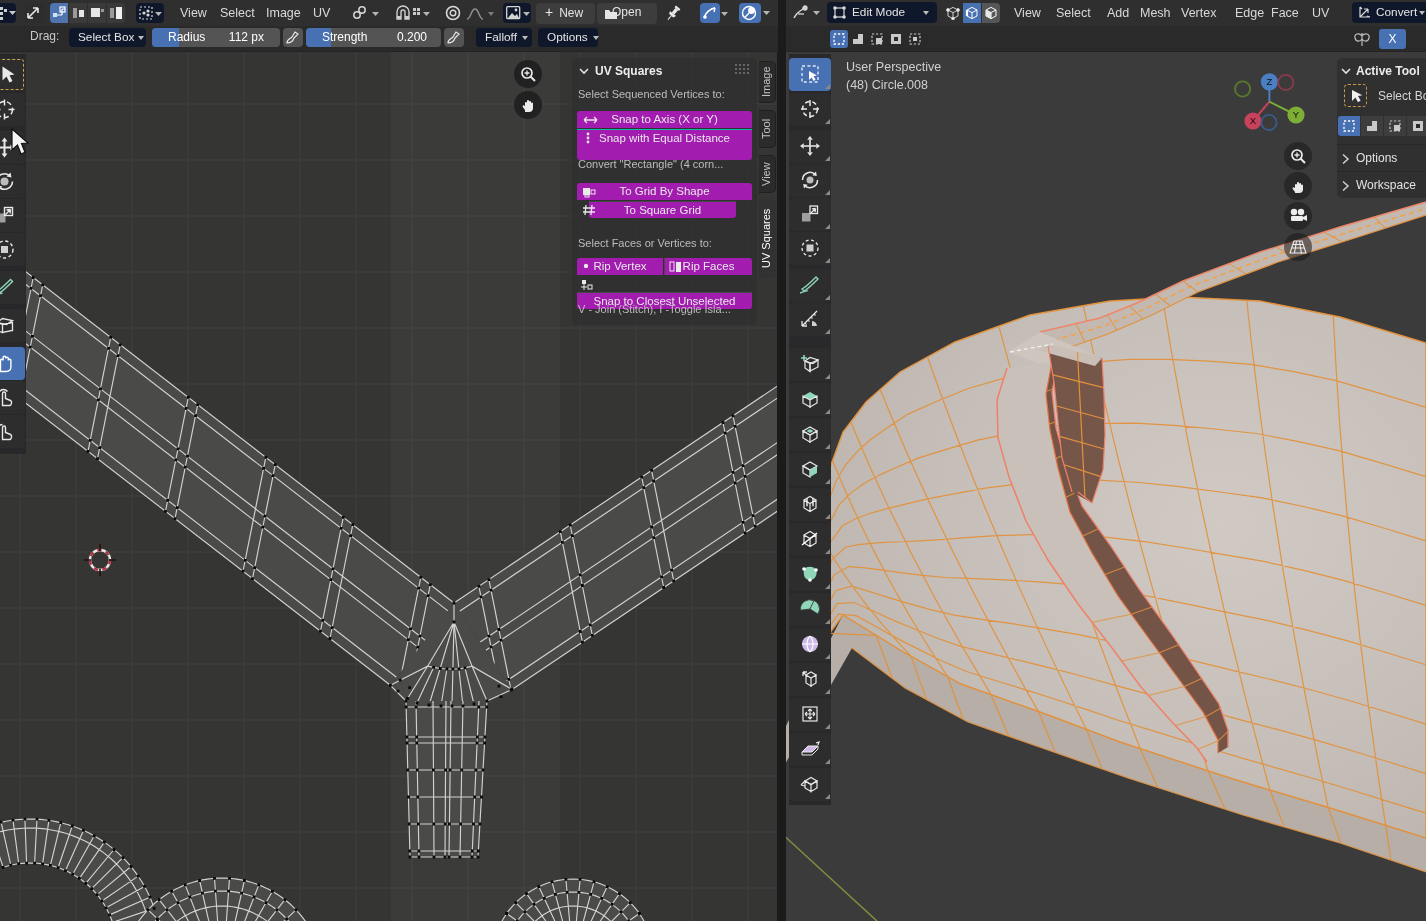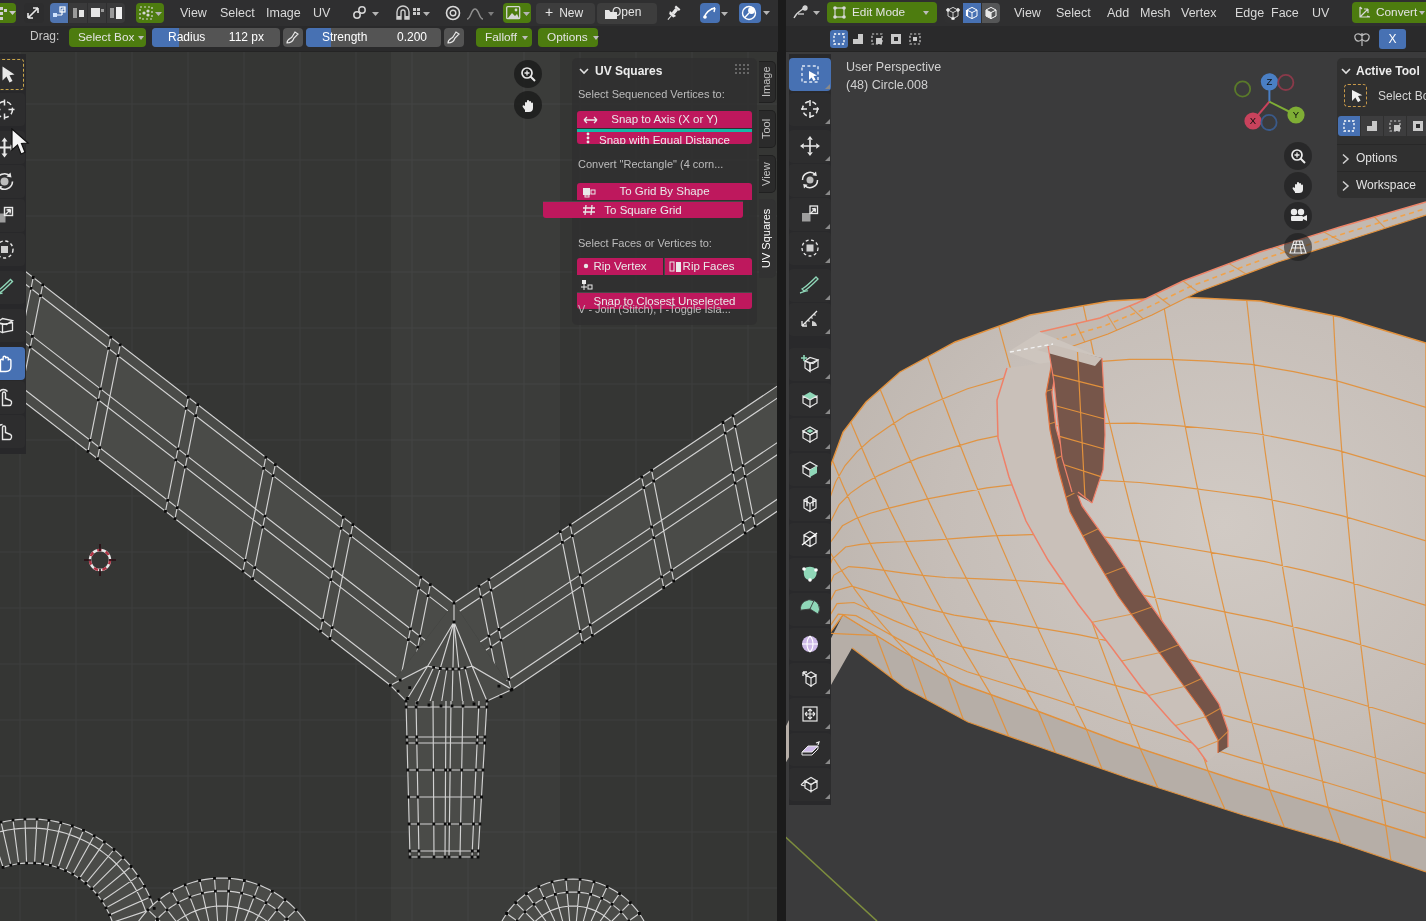--- a/index.html
+++ b/index.html
@@ -1,26 +1,26 @@
 <!DOCTYPE html>
 <html><head><meta charset="utf-8"><style>
 *{margin:0;padding:0;box-sizing:border-box}
 body{width:1426px;height:921px;overflow:hidden;background:#2e2e2e;
  font-family:"Liberation Sans",sans-serif;-webkit-font-smoothing:antialiased;position:relative}
 .a{position:absolute}
 .hdr{background:#2f2f30;height:26px}
 .hdr2{background:#2a2a2b;height:26px}
 .menu{color:#d9d9d9;font-size:12.5px;line-height:26px}
-.pill{background:#4d7c0f;border-radius:4px;color:#e4e4e4;font-size:11.8px;line-height:19px;white-space:nowrap}
+.pill{background:#0f172a;border-radius:4px;color:#e4e4e4;font-size:11.8px;line-height:19px;white-space:nowrap}
 .btn{background:#3d3d3d;border-radius:4px;color:#e4e4e4;font-size:12px;line-height:19px}
 .slider{background:#545454;border-radius:4px;overflow:hidden;color:#fff;font-size:12px;line-height:19px}
 .sliderfill{background:#4771b3;height:100%;position:absolute;left:0;top:0}
 .tbtn{background:#2d2d2e;border-radius:4px}
 .panel{background:rgba(49,49,49,0.97);border-radius:5px}
-.pbtn{background:#be185d;border-radius:3px;color:#e9e9e9;font-size:11.5px;text-align:center;white-space:nowrap;overflow:hidden}
+.pbtn{background:#a21caf;border-radius:3px;color:#e9e9e9;font-size:11.5px;text-align:center;white-space:nowrap;overflow:hidden}
 .plabel{color:#bcbcbc;font-size:11px;white-space:nowrap}
 .tab{background:#2b2b2b;border:1px solid #222;border-right:none;color:#c3c3c3;font-size:11px;
  border-radius:5px 0 0 5px;writing-mode:vertical-rl;transform:rotate(180deg);text-align:center}
 .caret{display:inline-block;width:0;height:0;border-left:3.5px solid transparent;border-right:3.5px solid transparent;border-top:4.5px solid #bdbdbd;vertical-align:middle}
 </style></head><body>
 
 <svg width="778" height="921" viewBox="0 0 778 921" style="position:absolute;left:0;top:0">
     <rect x="0" y="0" width="778" height="921" fill="#353634"></rect>
 <path d="M20 52V921 M76 52V921 M132 52V921 M188 52V921 M244 52V921 M300 52V921 M356 52V921 M412 52V921 M468 52V921 M524 52V921 M580 52V921 M636 52V921 M692 52V921 M748 52V921 M0 104H778 M0 160H778 M0 216H778 M0 272H778 M0 328H778 M0 384H778 M0 440H778 M0 496H778 M0 552H778 M0 608H778 M0 664H778 M0 720H778 M0 776H778 M0 832H778 M0 888H778" stroke="#3e3f3e" stroke-width="1" fill="none"></path>
 <rect x="391" y="52" width="169" height="869" fill="#ffffff" opacity="0.032"></rect>
@@ -318,36 +318,36 @@
       <circle cx="6" cy="10" r="1"></circle>
       <circle cx="10" cy="10" r="1"></circle>
       <circle cx="14" cy="10" r="1"></circle>
     </g>
   </svg>
 <div class="a plabel" style="left:578px;top:88px">Select Sequenced Vertices to:</div>
 <div class="a pbtn" style="left:577px;top:111px;width:175px;height:17px;line-height:17px;border-radius:3px 3px 0 0">Snap to Axis (X or Y)</div>
 <svg class="a" style="left:583px;top:115px" width="16" height="10">
     <path d="M1 5h13M1 5l3-3M1 5l3 3M14 5l-3-3M14 5l-3 3" stroke="#e9e9e9" stroke-width="1.3" fill="none"></path>
   </svg>
-<div class="a pbtn" style="left:577px;top:129px;width:175px;height:15px;line-height:17px;border-radius:0 0 3px 3px;border-top:3px solid #14b8a6">Snap with Equal Distance</div>
+<div class="a pbtn" style="left:577px;top:129px;width:175px;height:31px;line-height:17px;border-radius:0 0 3px 3px;border-top:1px solid #14b8a6">Snap with Equal Distance</div>
 <svg class="a" style="left:584px;top:132px" width="8" height="12">
     <g fill="#e9e9e9">
       <circle cx="4" cy="2" r="1.4"></circle>
       <circle cx="4" cy="6" r="1.4"></circle>
       <circle cx="4" cy="10" r="1.4"></circle>
     </g>
   </svg>
 <div class="a plabel" style="left:578px;top:158px">Convert "Rectangle" (4 corn...</div>
 <div class="a pbtn" style="left:577px;top:183px;width:175px;height:17px;line-height:17px;border-radius:3px 3px 0 0">To Grid By Shape</div>
 <svg class="a" style="left:582px;top:186px" width="16" height="12">
     <rect x="1" y="2" width="7" height="7" fill="#e9e9e9"></rect>
     <rect x="9" y="4" width="4" height="4" fill="none" stroke="#e9e9e9"></rect>
     <rect x="3" y="9" width="4" height="2" fill="none" stroke="#e9e9e9"></rect>
   </svg>
-<div class="a pbtn" style="left:543px;top:201px;width:200px;height:17px;line-height:17px;border-radius:0 0 3px 3px;border-top:1px solid #474747">To Square Grid</div>
+<div class="a pbtn" style="left:589px;top:201px;width:147px;height:17px;line-height:17px;border-radius:0 0 3px 3px;border-top:1px solid #474747">To Square Grid</div>
 <svg class="a" style="left:582px;top:204px" width="16" height="12">
     <path d="M4 1 L3 11 M10 1 L9 11 M1 4 h12 M1 8 h12" stroke="#e9e9e9" stroke-width="1.3"></path>
   </svg>
 <div class="a plabel" style="left:578px;top:237px">Select Faces or Vertices to:</div>
 <div class="a pbtn" style="left:577px;top:258px;width:86px;height:17px;line-height:17px;border-radius:3px 0 0 0">Rip Vertex</div>
 <svg class="a" style="left:582px;top:262px" width="10" height="10">
     <circle cx="4" cy="4" r="2.2" fill="#e9e9e9"></circle>
   </svg>
 <div class="a pbtn" style="left:664px;top:258px;width:88px;height:17px;line-height:17px;border-radius:0 3px 0 0;border-left:1px solid #474747">Rip Faces</div>
 <svg class="a" style="left:669px;top:261px" width="14" height="12">

